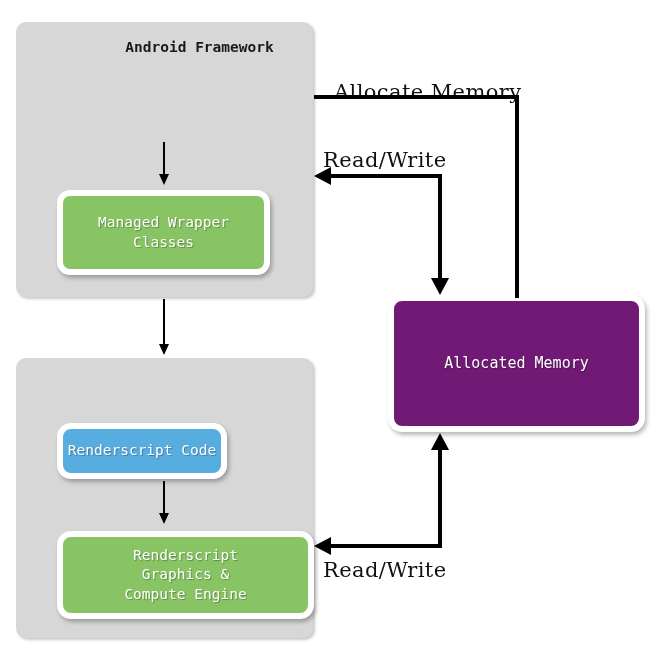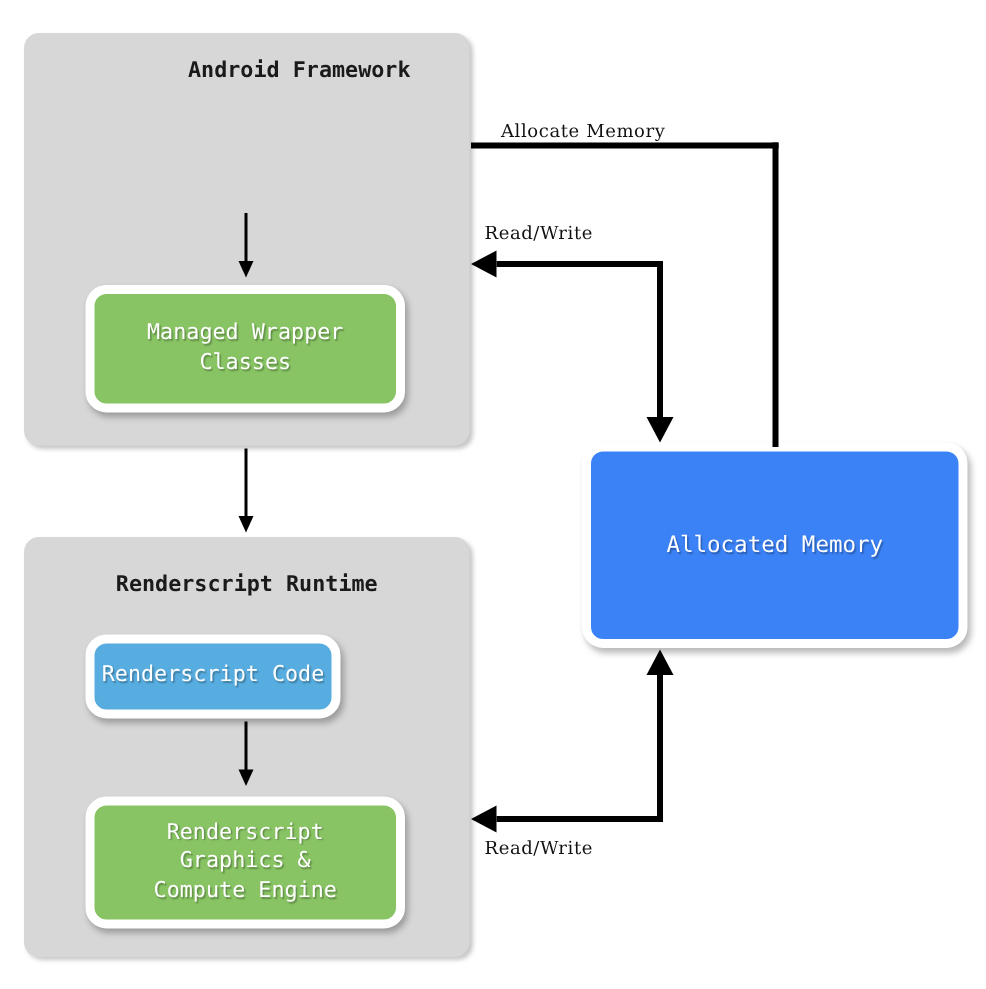--- a/index.html
+++ b/index.html
@@ -55,21 +55,21 @@
     color: #ffffff;
     font-family: "DejaVu Sans Mono", monospace;
     font-size: 14.5px;
     line-height: 1.32;
     white-space: pre-line;
     text-shadow: 1px 1px 1px rgba(0,0,0,0.30);
     box-shadow: 2px 3px 4px rgba(0,0,0,0.28);
   }
   .node.blue  { background: #58ade0; }
   .node.green { background: #88c464; }
-  .node.gold  { background: #3b82f6; }
+  .node.gold  { background: #701a75; }
 
   
   .hline, .vline {
     position: absolute;
     background: #000000;
   }
   .thin.vline  { width: 1.6px; }
   .thick.hline { height: 4px; }
   .thick.vline { width: 4px; }
 
@@ -95,54 +95,53 @@
   }
   .arrow.thick-left {
     border-top: 9px solid transparent;
     border-bottom: 9px solid transparent;
     border-right: 17px solid #000000;
   }
 
   .edge-label {
     position: absolute;
     font-family: "DejaVu Serif", serif;
-    font-size: 12px;
+    font-size: 21px;
     color: #111111;
     white-space: pre;
     letter-spacing: 0.4px;
   }
 </style>
 </head>
 <body>
 
 <div id="canvas">
 
   <div class="group" style="left:16px; top:22px; width:297px; height:275px;">
   </div>
   <div class="group-title" style="left:16px; width:297px; top:39px;padding-left:35px;">Android Framework</div>
 
 
   <div class="thin vline" style="left:163px; top:142px; height:34px;"></div>
   <div class="arrow thin-down" style="left:159px; top:174px;"></div>
 
-  <div class="node green" style="left:57px; top:190px; width:213px; height:85px;">Managed Wrapper
+  <div class="node green" style="left:57px; top:190px; width:213px; height:85px;border-radius:13px;">Managed Wrapper
 Classes</div>
 
   <div class="thin vline" style="left:163px; top:299px; height:47px;"></div>
   <div class="arrow thin-down" style="left:159px; top:344px;"></div>
 
   <div class="group" style="left:16px; top:358px; width:297px; height:280px;"></div>
-  <div class="group-title" style="left:16px; width:297px; top:382px;">Renderscript Runtime</div>
 
   <div class="node blue" style="left:57px; top:423px; width:170px; height:56px;">Renderscript Code</div>
 
   <div class="thin vline" style="left:163px; top:481px; height:34px;"></div>
   <div class="arrow thin-down" style="left:159px; top:513px;"></div>
 
-  <div class="node green" style="left:57px; top:531px; width:213px; height:88px;">Renderscript
+  <div class="node green" style="left:57px; top:531px; width:257px; height:88px;">Renderscript
 Graphics &amp;
 Compute Engine</div>
 
   <div class="node gold" style="left:388px; top:295px; width:257px; height:137px; font-size:15px;">Allocated Memory</div>
 
   <div class="edge-label" style="left:334px; top:80px;">Allocate Memory</div>
   <div class="thick hline" style="left:314px; top:95px; width:205px;"></div>
   <div class="thick vline" style="left:515px; top:95px; height:203px;"></div>
 
   <div class="edge-label" style="left:323px; top:148px;">Read/Write</div>

